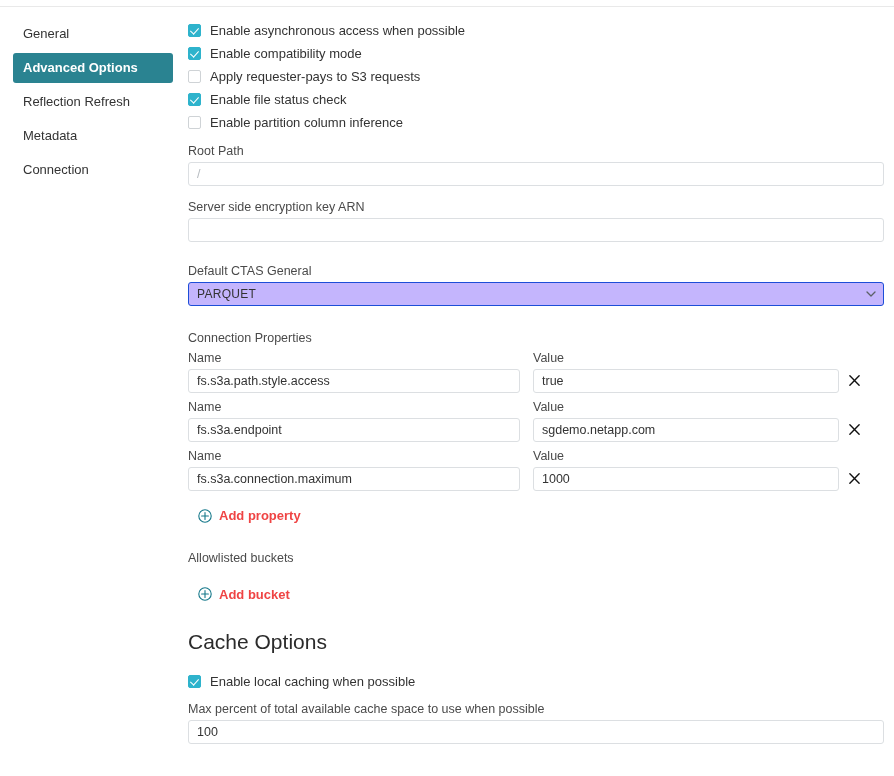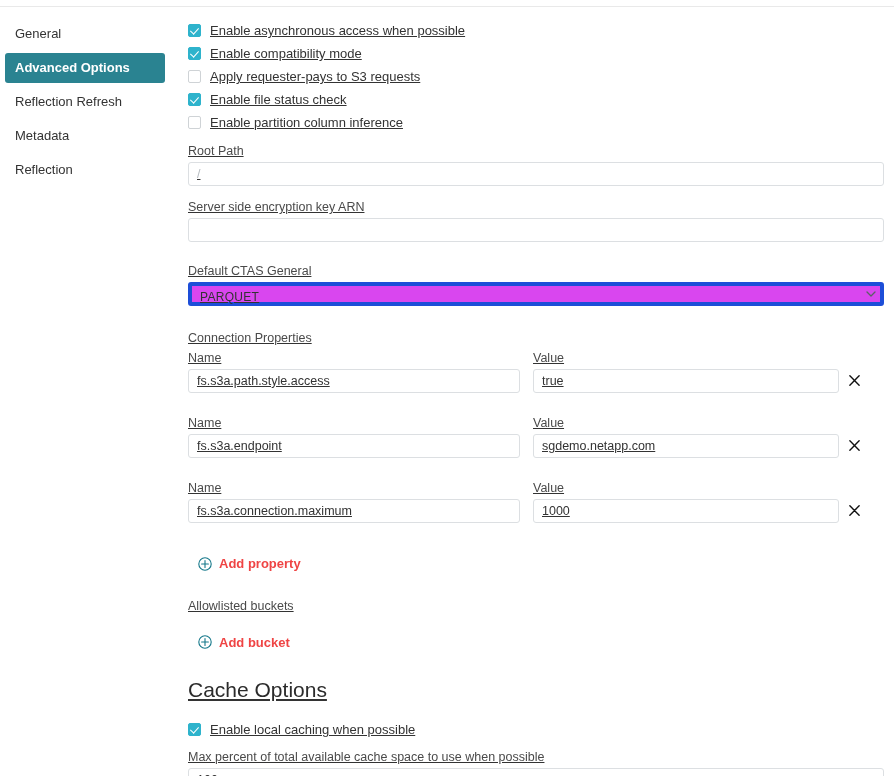--- a/index.html
+++ b/index.html
@@ -27,21 +27,21 @@
     left: 0;
     width: 894px;
     height: 1px;
     background: #e9e9e9;
   }
 
   
   .sidebar {
     position: absolute;
     top: 7px;
-    left: 0;
+    left: 8px;
     width: 170px;
     height: 769px;
     background: #ffffff;
     padding-top: 12px;
     box-sizing: border-box;
   }
   .nav-item {
     height: 30px;
     line-height: 30px;
     margin: 0 5px 4px 5px;
@@ -60,21 +60,20 @@
 
   
   .content {
     position: absolute;
     top: 7px;
     left: 170px;
     width: 724px;
     height: 769px;
     padding: 12px 10px 0 18px;
     box-sizing: border-box;
-    text-decoration: underline;
   }
 
   .check-row {
     display: flex;
     align-items: center;
     height: 23px;
   }
   .cbox {
     width: 13px;
     height: 13px;
@@ -130,23 +129,23 @@
     outline: none;
     display: block;
   }
   .txt-input::placeholder { color: #b6bbc0; }
 
   .select-wrap { position: relative; width: 100%; }
   .select-box {
     width: 100%;
     height: 24px;
     box-sizing: border-box;
-    border: 4px solid #1d4ed8;
+    border: 1px solid #1d4ed8;
     border-radius: 3px;
-    background: #d946ef;
+    background: #c4b5fd;
     font-size: 12px;
     color: #333333;
     padding: 0 26px 0 8px;
     line-height: 23px;
     letter-spacing: 0.3px;
     cursor: pointer;
   }
   .chev {
     position: absolute;
     right: 10px;
@@ -161,21 +160,21 @@
     font-size: 12.5px;
     color: #4a4a4a;
     margin-bottom: 6px;
   }
 
   
   .prop-grid { width: 100%; }
   .prop-row {
     display: flex;
     align-items: flex-end;
-    margin-bottom: 23px;
+    margin-bottom: 7px;
   }
   .prop-col-name { width: 332px; flex: 0 0 auto; }
   .prop-gap { width: 13px; flex: 0 0 auto; }
   .prop-col-value { width: 306px; flex: 0 0 auto; }
   .prop-col-x {
     width: 32px;
     flex: 0 0 auto;
     display: flex;
     align-items: center;
     justify-content: center;
@@ -231,21 +230,21 @@
     <div class="nav-item selected">
       <span>Advanced Options</span>
     </div>
     <div class="nav-item">
       <span>Reflection Refresh</span>
     </div>
     <div class="nav-item">
       <span>Metadata</span>
     </div>
     <div class="nav-item">
-      <span>Reflection</span>
+      <span>Connection</span>
     </div>
   </div>
 
   <div class="content">
 
     <div style="margin-bottom:10px;">
       <div class="check-row">
         <span class="cbox on"></span>
         <span class="check-label">Enable asynchronous access when possible</span>
       </div>

